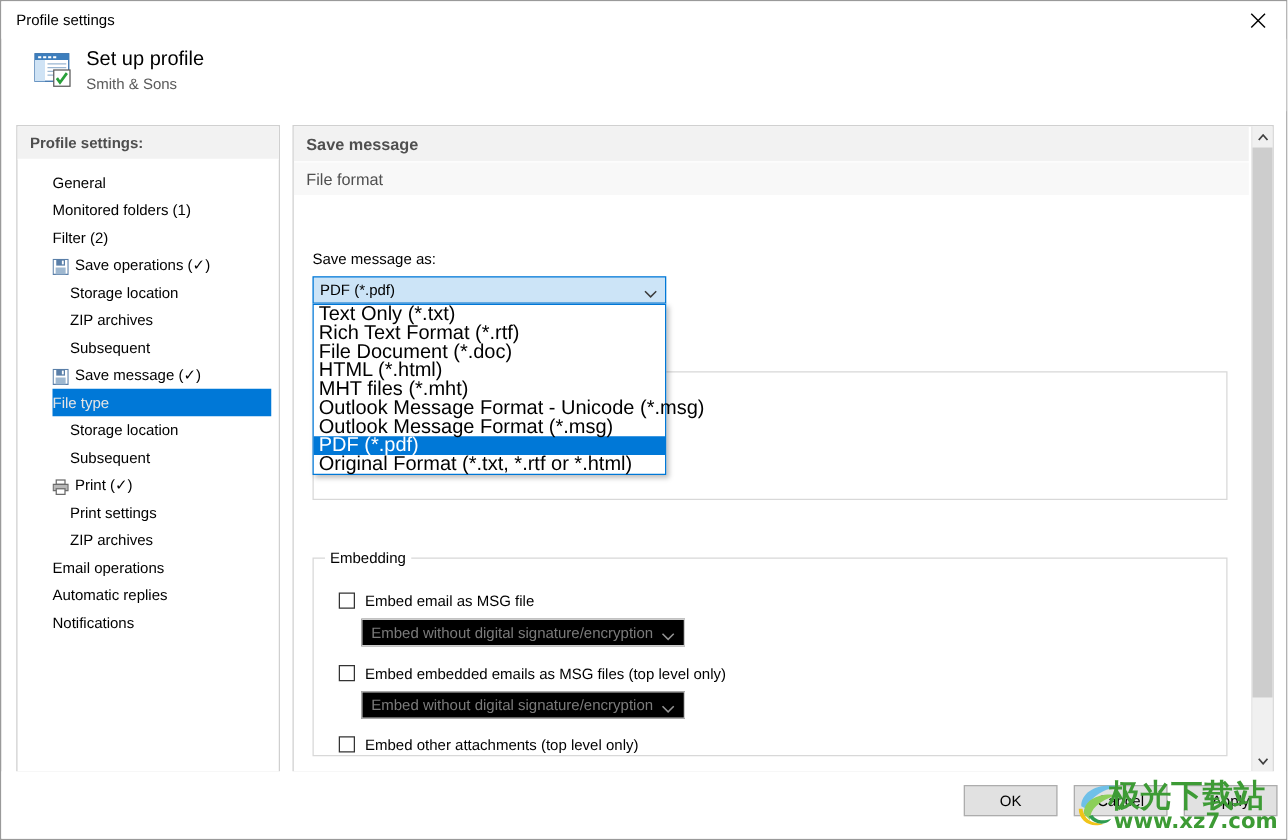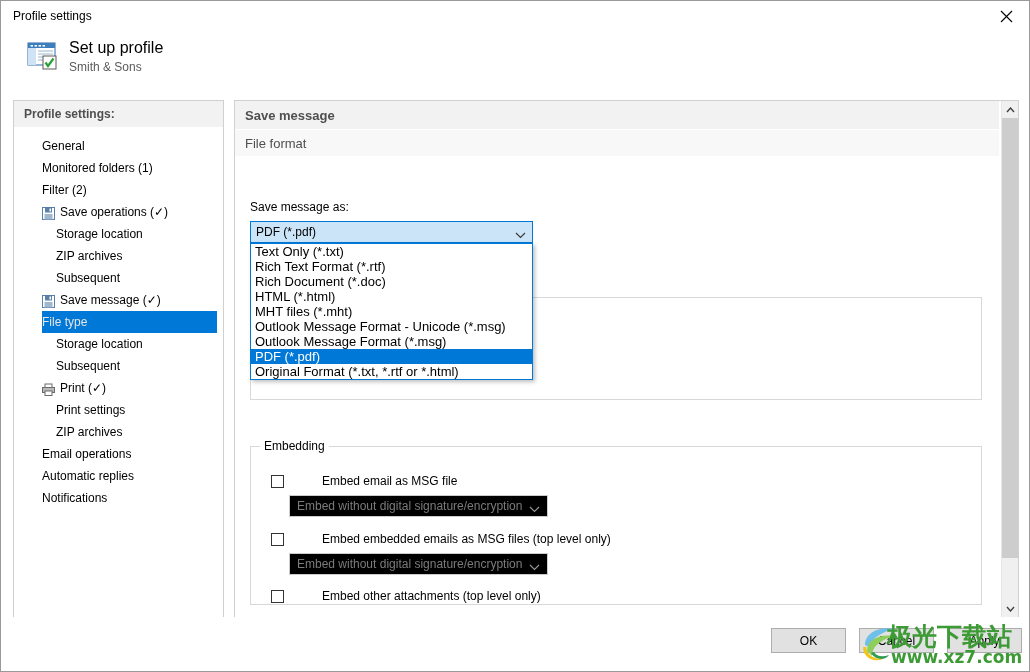--- a/index.html
+++ b/index.html
@@ -195,21 +195,21 @@
     width: 283px;
     background: #ffffff;
     border: 1px solid #0078d7;
     z-index: 40;
     box-shadow: 2px 2px 4px rgba(0,0,0,0.25);
   }
   .drop-item {
     height: 15px;
     line-height: 15px;
     padding-left: 4px;
-    font-size: 13px;
+    font-size: 16px;
     color: #000000;
     white-space: nowrap;
     cursor: pointer;
   }
   .drop-item.sel {
     background: #0078d7;
     color: #ffffff;
   }
 
   
@@ -230,23 +230,22 @@
   .fieldset > .legend {
     position: absolute; left: 9px; top: -8px;
     background: #ffffff;
     padding: 0 4px;
     font-size: 12px; color: #000000;
     white-space: nowrap;
   }
 
   .checkrow {
     position: absolute;
-    display: flex; align-items: flex-end;
-    cursor: pointer;
-    gap: 30px;
+    display: flex; align-items: flex-start;
+    cursor: pointer;
   }
   .checkbox {
     width: 13px; height: 13px;
     border: 1px solid #333333;
     background: #ffffff;
     flex: 0 0 auto;
   }
   .checkrow .txt {
     margin-left: 8px;
     font-size: 12px; color: #000000;
@@ -412,21 +411,21 @@
         <span class="chev">
           <svg width="11" height="7" viewBox="0 0 11 7">
             <path d="M1 1 L5.5 5.5 L10 1" fill="none" stroke="#3b3b3b" stroke-width="1.2"></path>
           </svg>
         </span>
       </div>
 
       <div class="droplist" id="droplist">
           <div class="drop-item">Text Only (*.txt)</div>
           <div class="drop-item">Rich Text Format (*.rtf)</div>
-          <div class="drop-item">Rich Document (*.doc)</div>
+          <div class="drop-item">File Document (*.doc)</div>
           <div class="drop-item">HTML (*.html)</div>
           <div class="drop-item">MHT files (*.mht)</div>
           <div class="drop-item">Outlook Message Format - Unicode (*.msg)</div>
           <div class="drop-item">Outlook Message Format (*.msg)</div>
           <div class="drop-item sel">PDF (*.pdf)</div>
           <div class="drop-item">Original Format (*.txt, *.rtf or *.html)</div>
         </div>
 
       <div class="fieldset">
         <div class="legend">Embedding</div>

